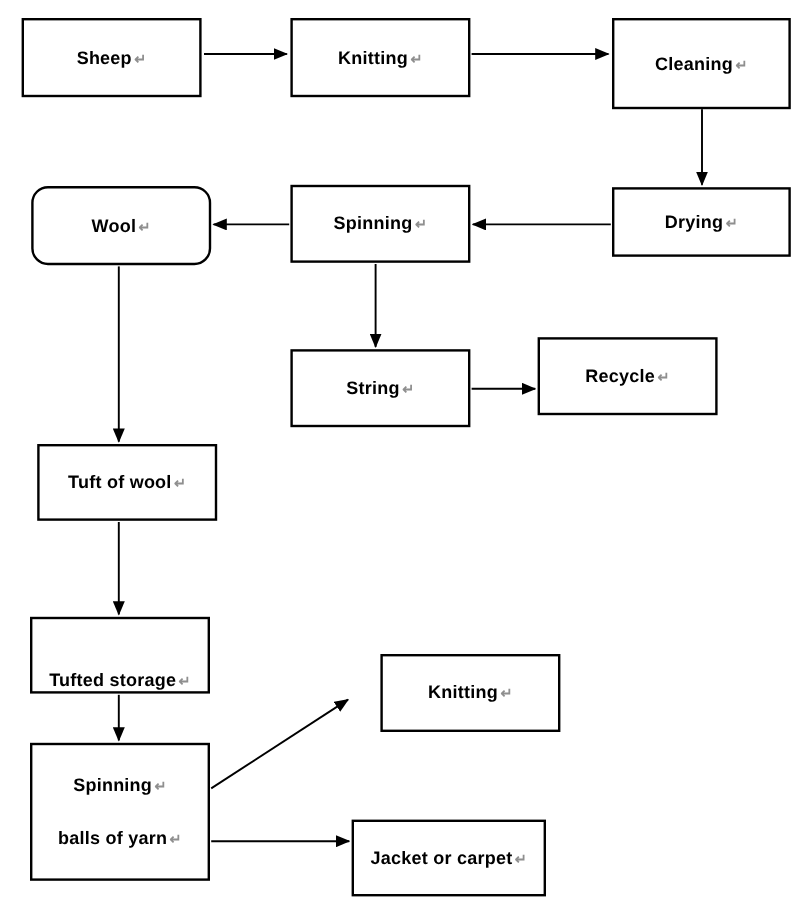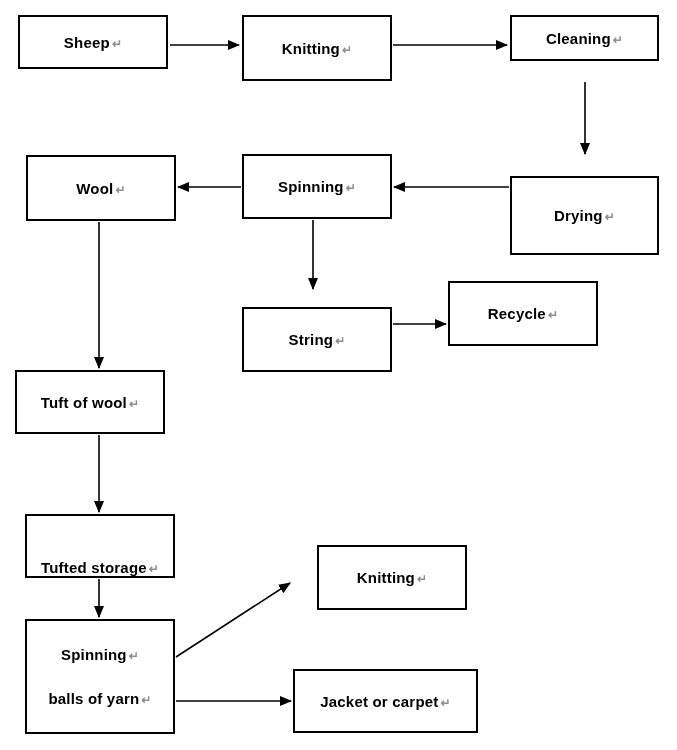--- a/index.html
+++ b/index.html
@@ -65,77 +65,77 @@
     <line class="edge-line" x1="241" y1="187" x2="178" y2="187" marker-end="url(#arrow)"></line>
     <line class="edge-line" x1="313" y1="220" x2="313" y2="289" marker-end="url(#arrow)"></line>
     <line class="edge-line" x1="393" y1="324" x2="446" y2="324" marker-end="url(#arrow)"></line>
     <line class="edge-line" x1="99" y1="222" x2="99" y2="368" marker-end="url(#arrow)"></line>
     <line class="edge-line" x1="99" y1="435" x2="99" y2="512" marker-end="url(#arrow)"></line>
     <line class="edge-line" x1="99" y1="579" x2="99" y2="617" marker-end="url(#arrow)"></line>
     <line class="edge-line" x1="176" y1="657" x2="290" y2="583" marker-end="url(#arrow)"></line>
     <line class="edge-line" x1="176" y1="701" x2="291" y2="701" marker-end="url(#arrow)"></line>
   </svg>
 
-  <div class="node" style="left:18px; top:15px; width:150px; height:54px;">
+  <div class="node" style="left:18px; top:15px; width:150px; height:66px;">
     <span class="label-wrap">
       <span>Sheep</span>
       <span class="ret">↵</span>
     </span>
   </div>
 
   <div class="node" style="left:242px; top:15px; width:150px; height:66px;">
     <span class="label-wrap">
       <span>Knitting</span>
       <span class="ret">↵</span>
     </span>
   </div>
 
-  <div class="node" style="left:510px; top:15px; width:149px; height:46px;">
+  <div class="node" style="left:510px; top:15px; width:149px; height:76px;">
     <span class="label-wrap">
       <span>Cleaning</span>
       <span class="ret">↵</span>
     </span>
   </div>
 
-  <div class="node" style="left:26px; top:155px; width:150px; height:66px;">
+  <div class="node" style="left:26px; top:155px; width:150px; height:66px;border-radius:14px;">
     <span class="label-wrap">
       <span>Wool</span>
       <span class="ret">↵</span>
     </span>
   </div>
 
   <div class="node" style="left:242px; top:154px; width:150px; height:65px;">
     <span class="label-wrap">
       <span>Spinning</span>
       <span class="ret">↵</span>
     </span>
   </div>
 
-  <div class="node" style="left:510px; top:156px; width:149px; height:79px;margin-top:20px;">
+  <div class="node" style="left:510px; top:156px; width:149px; height:58px;">
     <span class="label-wrap">
       <span>Drying</span>
       <span class="ret">↵</span>
     </span>
   </div>
 
-  <div class="node" style="left:242px; top:291px; width:150px; height:65px;margin-top:16px;">
+  <div class="node" style="left:242px; top:291px; width:150px; height:65px;">
     <span class="label-wrap">
       <span>String</span>
       <span class="ret">↵</span>
     </span>
   </div>
 
   <div class="node" style="left:448px; top:281px; width:150px; height:65px;">
     <span class="label-wrap">
       <span>Recycle</span>
       <span class="ret">↵</span>
     </span>
   </div>
 
-  <div class="node" style="left:15px; top:370px; width:150px; height:64px;">
+  <div class="node" style="left:31px; top:370px; width:150px; height:64px;">
     <span class="label-wrap">
       <span>Tuft of wool</span>
       <span class="ret">↵</span>
     </span>
   </div>
 
   <div class="node" style="left:25px; top:514px; width:150px; height:64px;align-items:flex-end;">
     <span class="label-wrap">
       <span>Tufted storage</span>
       <span class="ret">↵</span>
@@ -153,20 +153,20 @@
     </span>
   </div>
 
   <div class="node" style="left:293px; top:545px; width:150px; height:65px;margin-left:24px;">
     <span class="label-wrap">
       <span>Knitting</span>
       <span class="ret">↵</span>
     </span>
   </div>
 
-  <div class="node" style="left:293px; top:669px; width:185px; height:64px;">
+  <div class="node" style="left:293px; top:683px; width:162px; height:64px;">
     <span class="label-wrap">
       <span>Jacket or carpet</span>
       <span class="ret">↵</span>
     </span>
   </div>
 
 </div>
 
 </body></html>

